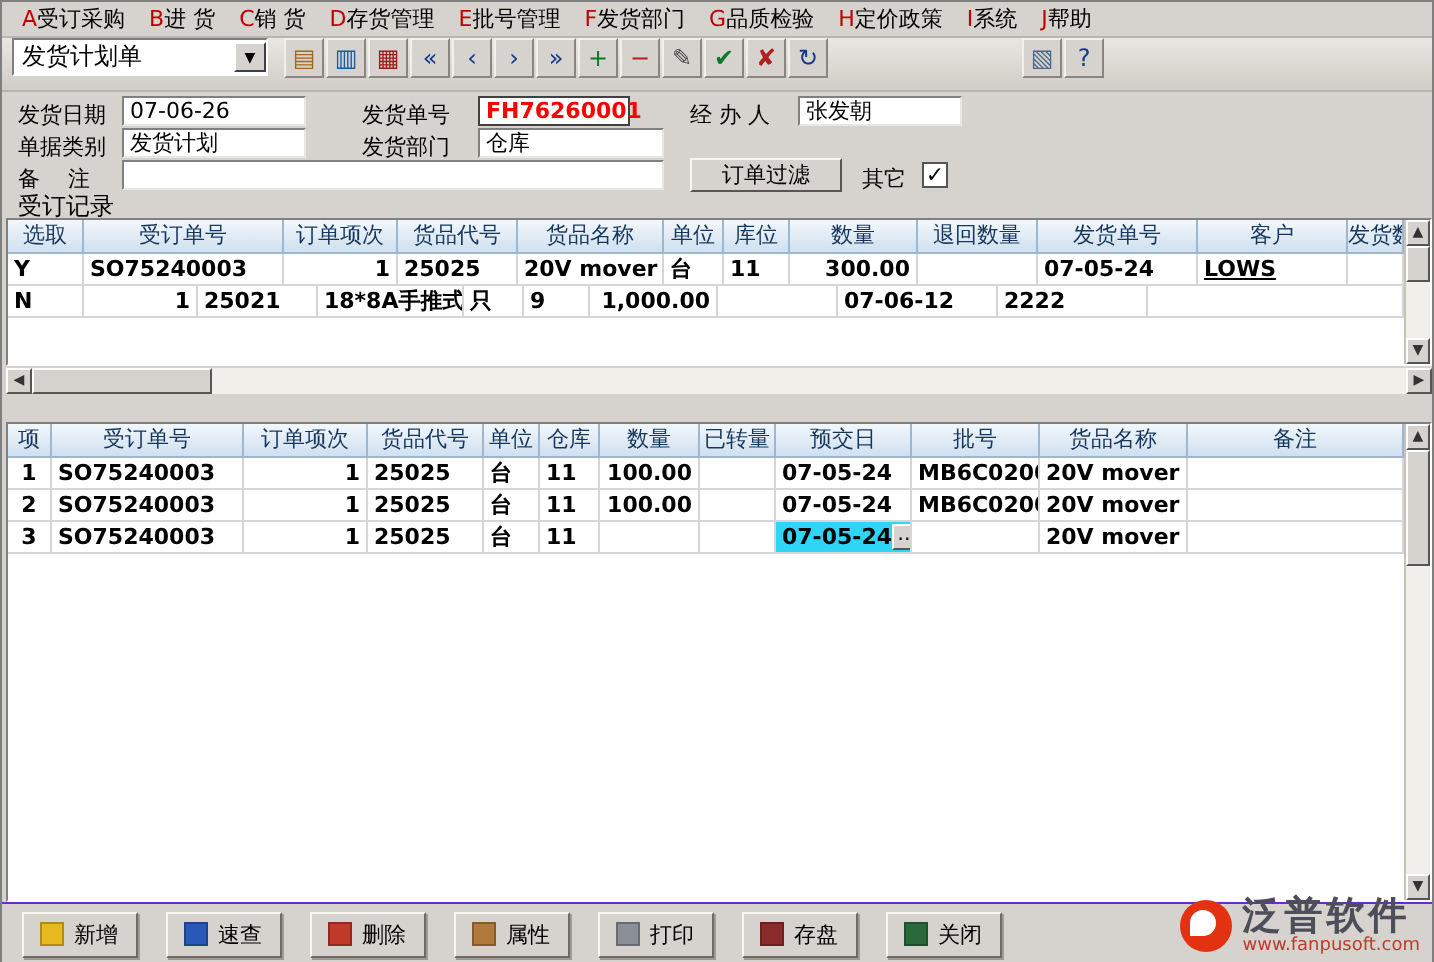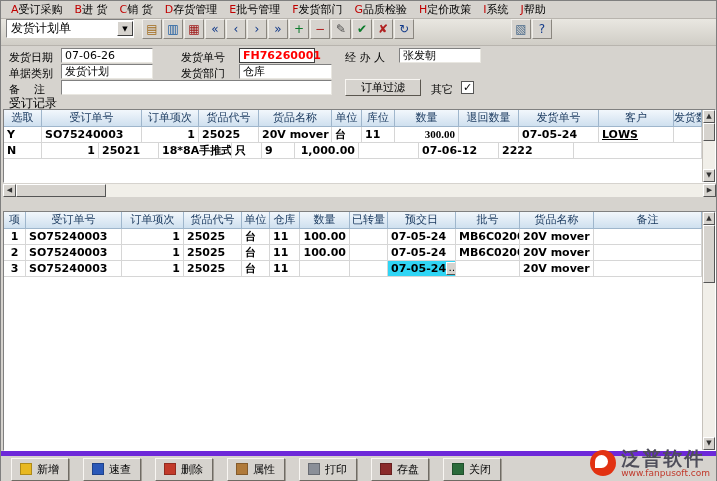--- a/index.html
+++ b/index.html
@@ -46,21 +46,21 @@
   .vscroll { position:absolute; right:0; top:0; bottom:0; width:13px; background:#f1efe9; border-left:1px solid #c6c2bb; }
   .sarrow { position:absolute; left:0; width:12px; height:13px; background:#d6d3ce; border:1px solid; border-color:#fff #555 #555 #fff; font-size:7px; line-height:11px; text-align:center; color:#333; }
   .sarrow.sup { top:0; } .sarrow.sdown { bottom:0; }
   .sthumb { position:absolute; left:0; width:12px; background:#d6d3ce; border:1px solid; border-color:#fff #555 #555 #fff; }
   .hscroll { position:absolute; left:2px; width:713px; height:13px; background:#f1efe9; display:flex; }
   .harrow { width:13px; height:13px; background:#d6d3ce; border:1px solid; border-color:#fff #555 #555 #fff; font-size:7px; line-height:11px; text-align:center; color:#333; flex-shrink:0; }
   .hthumb { width:90px; height:13px; background:#d6d3ce; border:1px solid; border-color:#fff #555 #555 #fff; flex-shrink:0; }
   .htrack { flex:1; }
 
   
-  .bottombar { position:absolute; left:0; right:0; top:450px; height:31px; background:#d6d3ce; border-top:5px solid #6d28d9; display:flex; align-items:center; padding-left:10px; gap:14px; }
+  .bottombar { position:absolute; left:0; right:0; top:450px; height:31px; background:#d6d3ce; border-top:1px solid #6d28d9; display:flex; align-items:center; padding-left:10px; gap:14px; }
   .bbtn { height:23px; min-width:58px; background:#d6d3ce; border:1px solid; border-color:#f8f6f2 #6f6b64 #6f6b64 #f8f6f2; box-shadow:1px 1px 0 #a09c94; display:flex; align-items:center; padding:0 8px; font-size:11px; gap:5px; font-family:inherit; cursor:default; }
   .bicon { width:12px; height:12px; border:1px solid rgba(0,0,0,0.25); flex-shrink:0; }
 
   
   .brand { position:absolute; right:6px; bottom:2px; display:flex; align-items:center; gap:5px; z-index:5; }
   .logo { width:26px; height:26px; border-radius:50%; background:#e23212; position:relative; flex-shrink:0; }
   .logo::after { content:""; position:absolute; left:5px; top:5px; width:13px; height:13px; background:#fff; border-radius:50% 50% 50% 0; }
   .brand-col { display:flex; flex-direction:column; line-height:1.05; }
   .brand-name { font-size:19px; font-weight:bold; color:#4e4e5a; letter-spacing:2px; }
   .brand-url { font-size:9px; color:#c0392b; }
@@ -153,21 +153,21 @@
           <div class="th" style="flex: 1 1 auto; min-width: 0px;">发货数量</div>
         </div>
         <div class="trow">
           <div class="td" style="width: 38px;">Y</div>
           <div class="td" style="width: 100px;">SO75240003</div>
           <div class="td num" style="width: 57px;">1</div>
           <div class="td" style="width: 60px;">25025</div>
           <div class="td" style="width: 73px;">20V mover</div>
           <div class="td" style="width: 30px;">台</div>
           <div class="td" style="width: 33px;">11</div>
-          <div class="td num" style="width: 64px; font-family: Liberation Serif, serif;">300.00</div>
+          <div class="td num" style="width: 64px;">300.00</div>
           <div class="td" style="width: 60px;"></div>
           <div class="td" style="width: 80px;">07-05-24</div>
           <div class="td" style="width: 75px; text-decoration: underline;">LOWS</div>
           <div class="td" style="flex: 1 1 auto; min-width: 0px;"></div>
         </div>
         <div class="trow">
           <div class="td" style="width: 38px;">N</div>
           <div class="td num" style="width: 57px;">1</div>
           <div class="td" style="width: 60px;">25021</div>
           <div class="td" style="width: 73px;">18*8A手推式</div>

